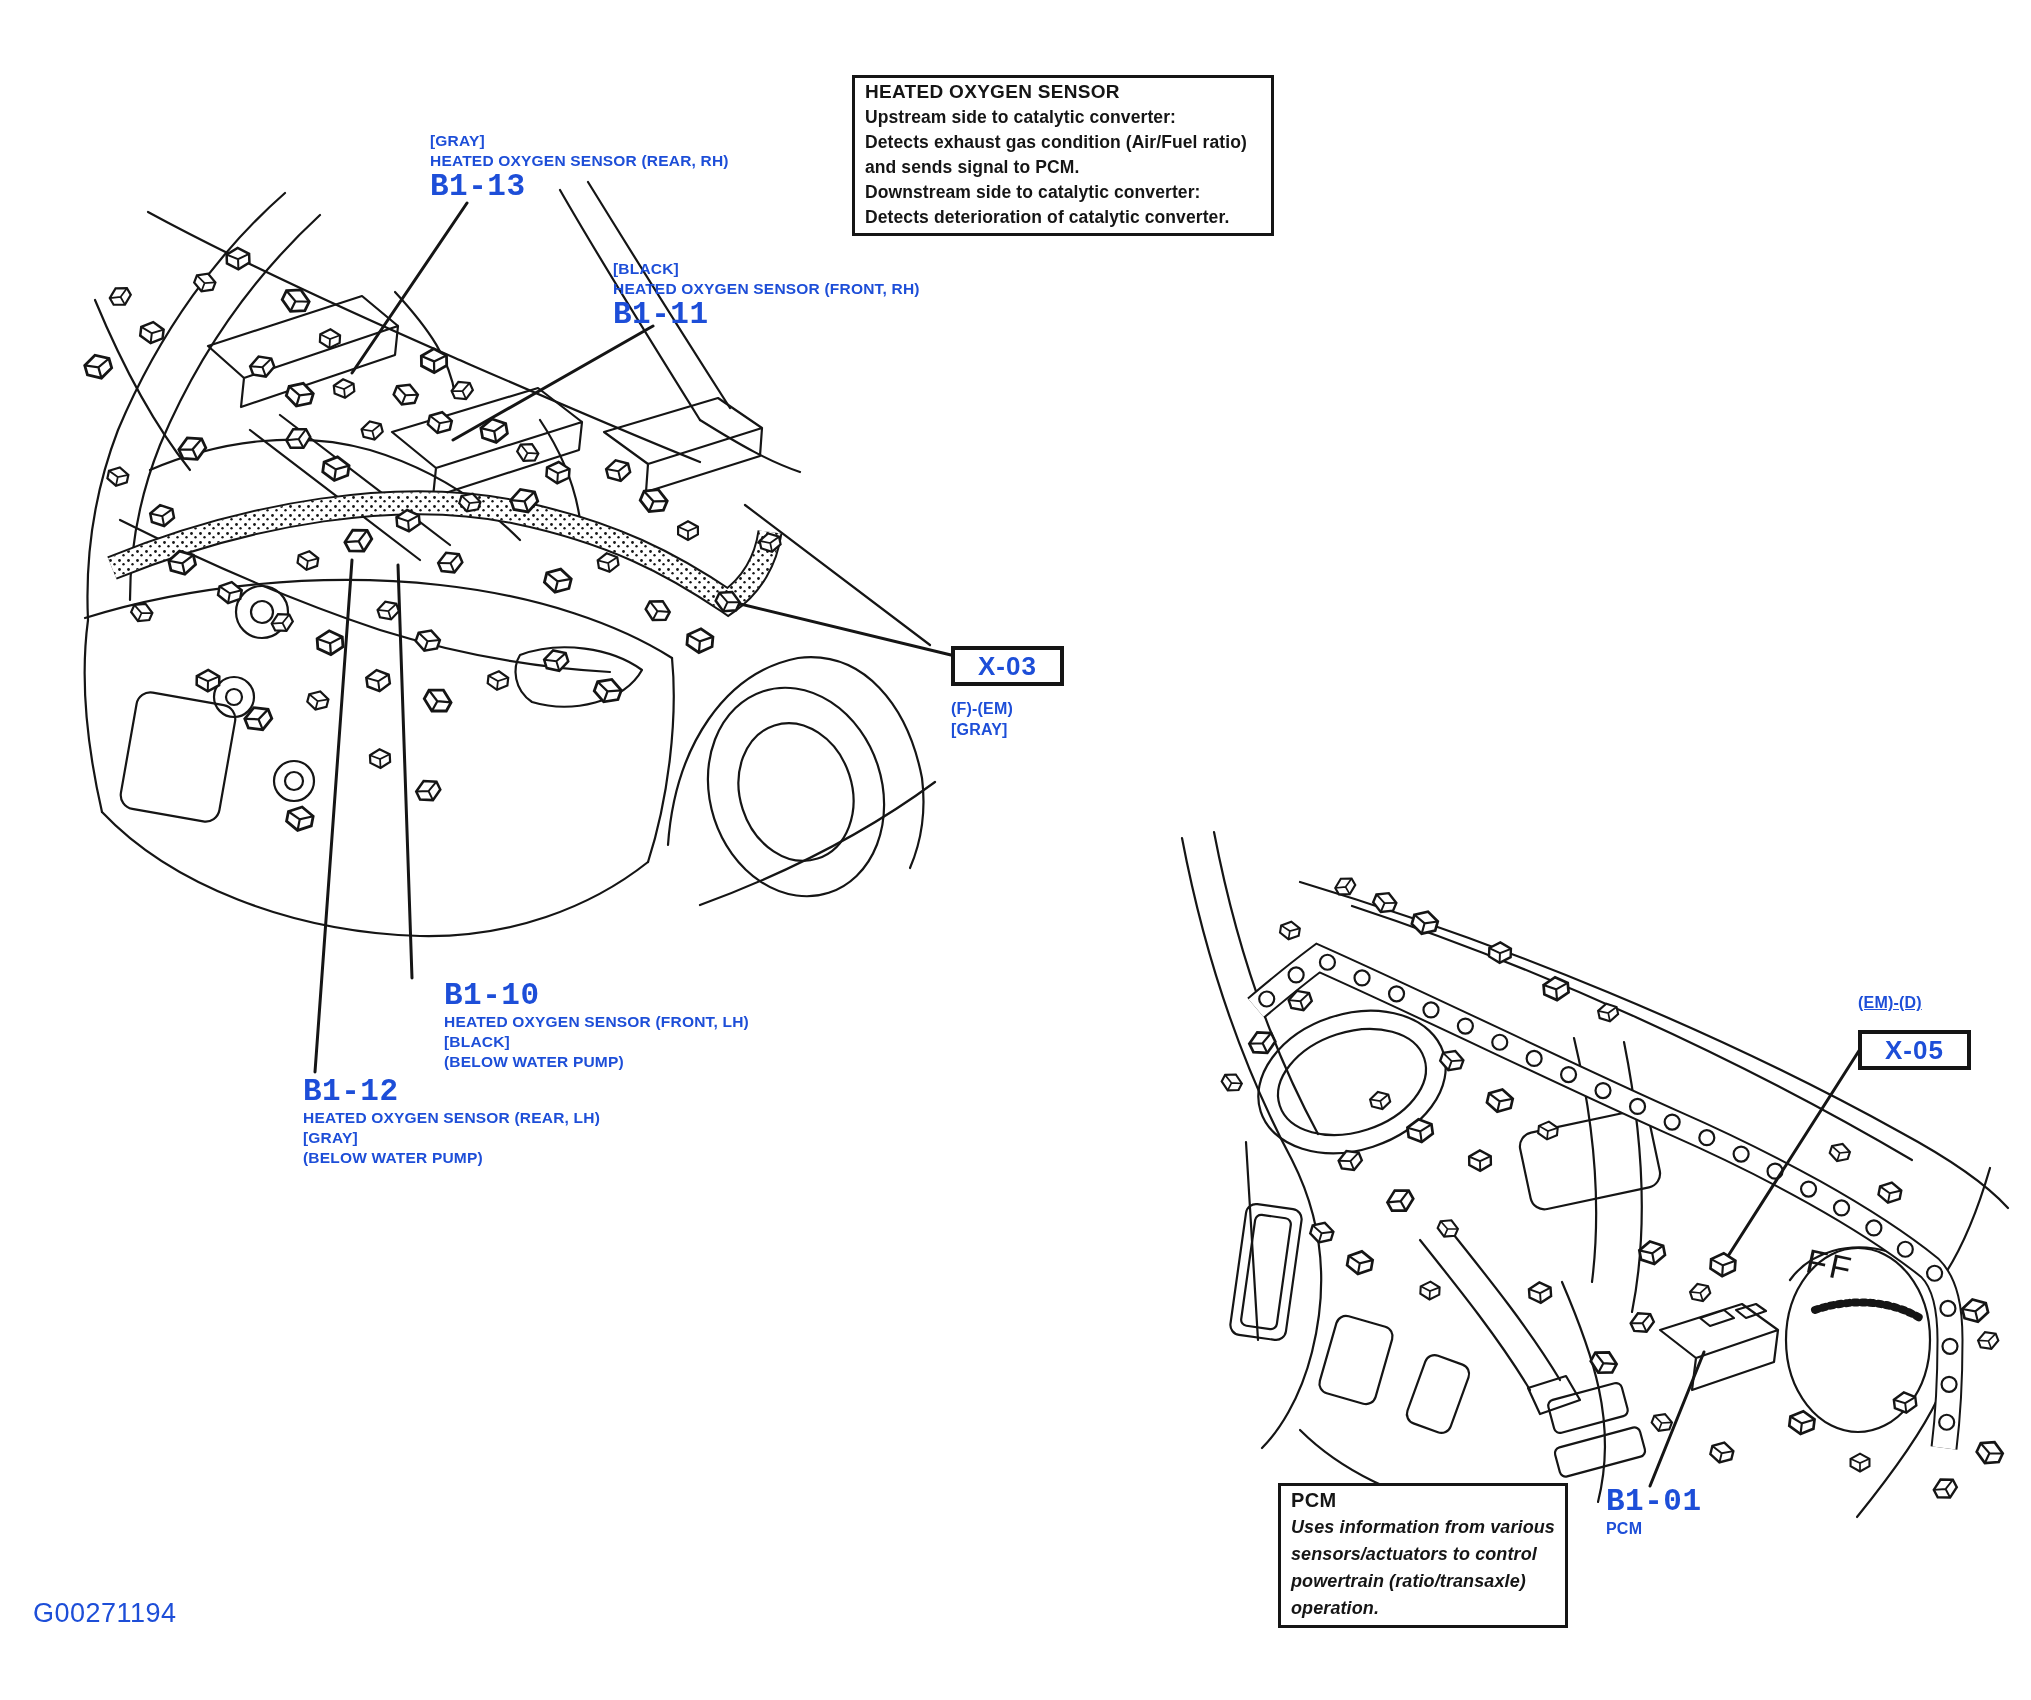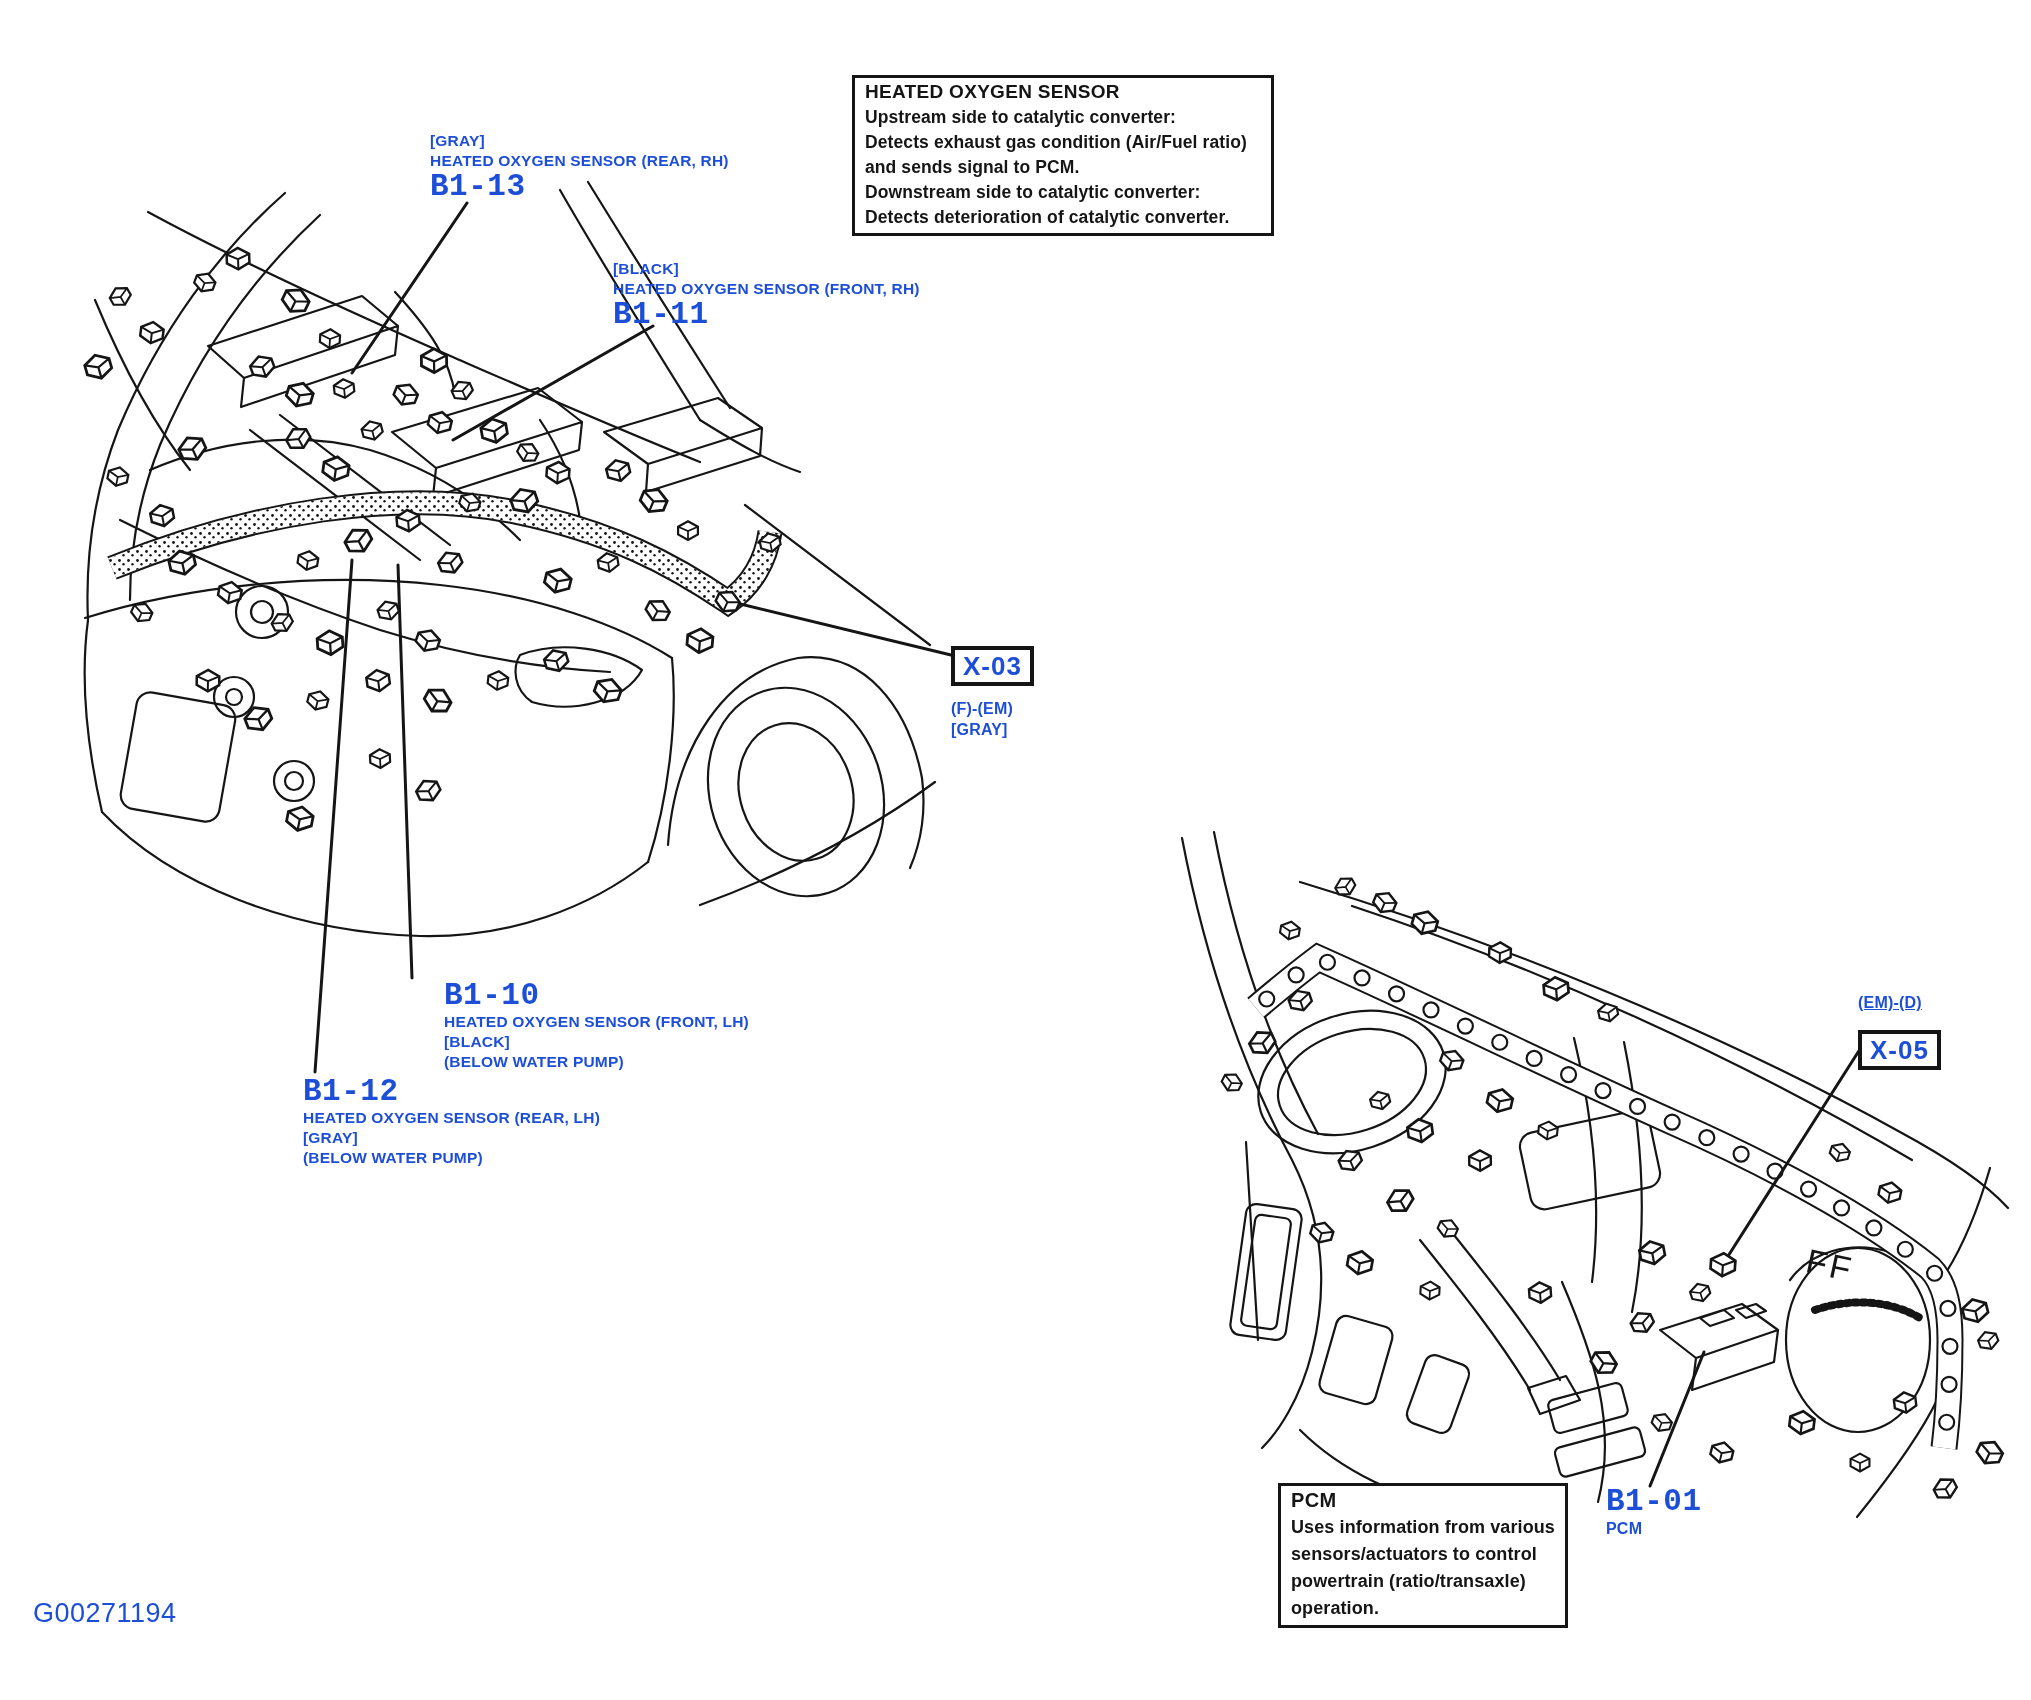--- a/index.html
+++ b/index.html
@@ -3,26 +3,26 @@
 <meta charset="utf-8">
 <style>
   html,body{margin:0;padding:0;background:#ffffff;}
   .stage{position:relative;width:2031px;height:1700px;background:#ffffff;overflow:hidden;
          font-family:"Liberation Sans",sans-serif;color:#151515;}
   .stage svg{position:absolute;left:0;top:0;}
   .txt{position:absolute;white-space:nowrap;color:#1d4ed8;}
   .small-label{font-size:15.5px;font-weight:bold;letter-spacing:.2px;line-height:20px;}
   .code{font-size:31px;font-weight:bold;letter-spacing:.5px;line-height:32px;font-family:Liberation Mono, monospace;}
   .sub-label{font-size:16px;font-weight:bold;letter-spacing:.2px;line-height:21px;}
-  .conn-box{display:inline-block;border:4px solid #151515;padding:0 8px;
+  .conn-box{display:inline-block;border:4px solid #151515;padding:0 23px;
             font-size:26px;font-weight:bold;letter-spacing:1px;line-height:32px;background:#fff;}
   .note-box{position:absolute;border:3px solid #151515;background:#fff;padding:3px 10px;}
   .note-title{font-size:19px;font-weight:bold;letter-spacing:.3px;margin-bottom:2px;}
   .note-line{font-size:17.5px;font-weight:bold;letter-spacing:.1px;line-height:25px;}
-  .pcm-box .note-line{font-size:18px;line-height:27px;}
+  .pcm-box .note-line{font-size:18px;line-height:27px;font-style:italic;}
   .fig-id{font-size:27px;font-weight:normal;letter-spacing:.5px;}
   .ff-mark{font-size:34px;font-weight:normal;transform:rotate(12deg);letter-spacing:3px;color:#151515;}
 </style>
 </head>
 <body>
 
 <div class="stage">
 
   <svg width="2031" height="1700" viewBox="0 0 2031 1700">
     <defs>

